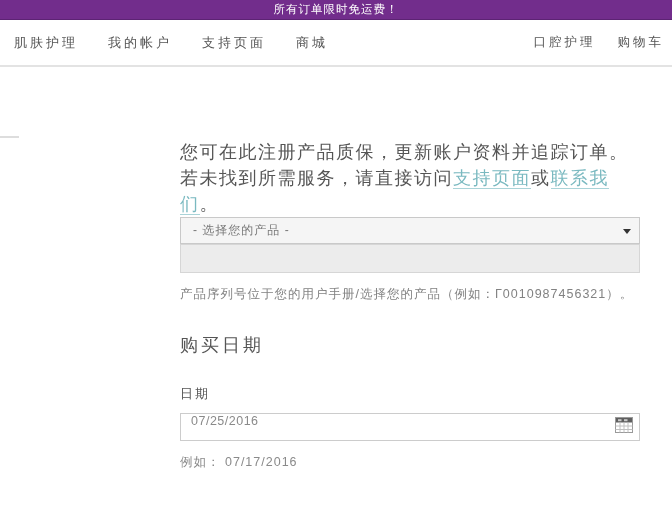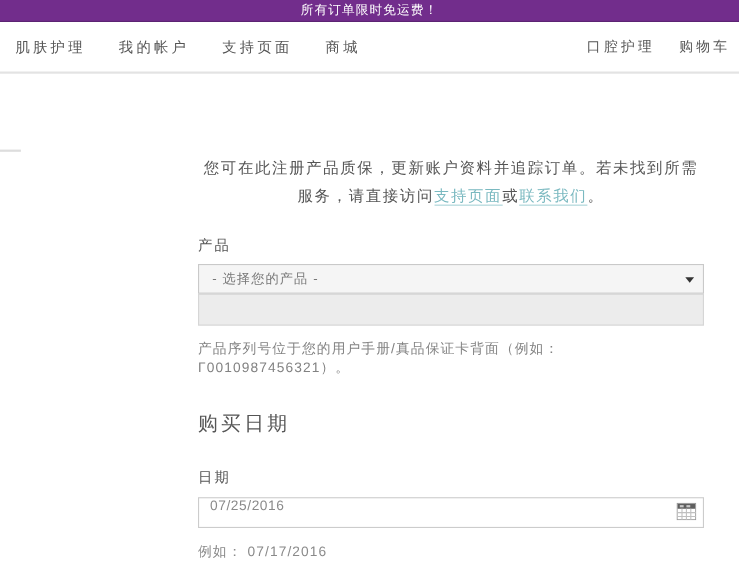--- a/index.html
+++ b/index.html
@@ -41,21 +41,21 @@
     position: absolute; left: 0; top: 136px; width: 19px; height: 2px;
     background: #ddd;
   }
   
   .main {
     padding: 72px 32px 0 180px;
     width: 672px;
   }
   .content { width: 460px; }
   .intro {
-    font-size: 14px; line-height: 26px; color: #555; letter-spacing: 1.5px; text-align: center;
+    font-size: 18px; line-height: 26px; color: #555; letter-spacing: 1.5px;
   }
   .intro a {
     color: #7ab9c0; text-decoration: none;
     border-bottom: 1px solid #a9d3d8; cursor: pointer;
   }
   .field-label {
     font-size: 13px; color: #555; letter-spacing: 2px;
     margin-top: 23px; margin-bottom: 8px;
   }
   .select-box {
@@ -134,29 +134,28 @@
   </div>
 </nav>
 
 <div class="left-fragment"></div>
 
 <main class="main">
   <div class="content">
 
     <p class="intro"><span>您可在此注册产品质保，更新账户资料并追踪订单。若未找到所需服务，请直接访问</span><a>支持页面</a><span>或</span><a>联系我们</a><span>。</span></p>
 
-    <div class="field-label">产品</div>
     <div class="select-box">
       <span class="select-value">- 选择您的产品 -</span>
       <span class="select-arrow"></span>
     </div>
 
     <input class="text-input" type="text" value="" style="">
 
-    <div class="help-text">产品序列号位于您的用户手册/真品保证卡背面（例如：Γ0010987456321）。</div>
+    <div class="help-text">产品序列号位于您的用户手册/选择您的产品（例如：Γ0010987456321）。</div>
 
     <div class="section-heading">购买日期</div>
 
     <div class="field-label date-label">日期</div>
     <div class="date-wrap">
       <input class="date-input" type="text" value="07/25/2016" style="">
       <svg class="calendar-icon" viewBox="0 0 18 16">
         <rect x="0.5" y="0.5" width="17" height="15" fill="#ffffff" stroke="#9a9a9a"></rect>
         <rect x="1" y="1" width="16" height="4.5" fill="#5f5f5f"></rect>
         <rect x="3" y="2.2" width="3.5" height="2" fill="#c9c9c9"></rect>

